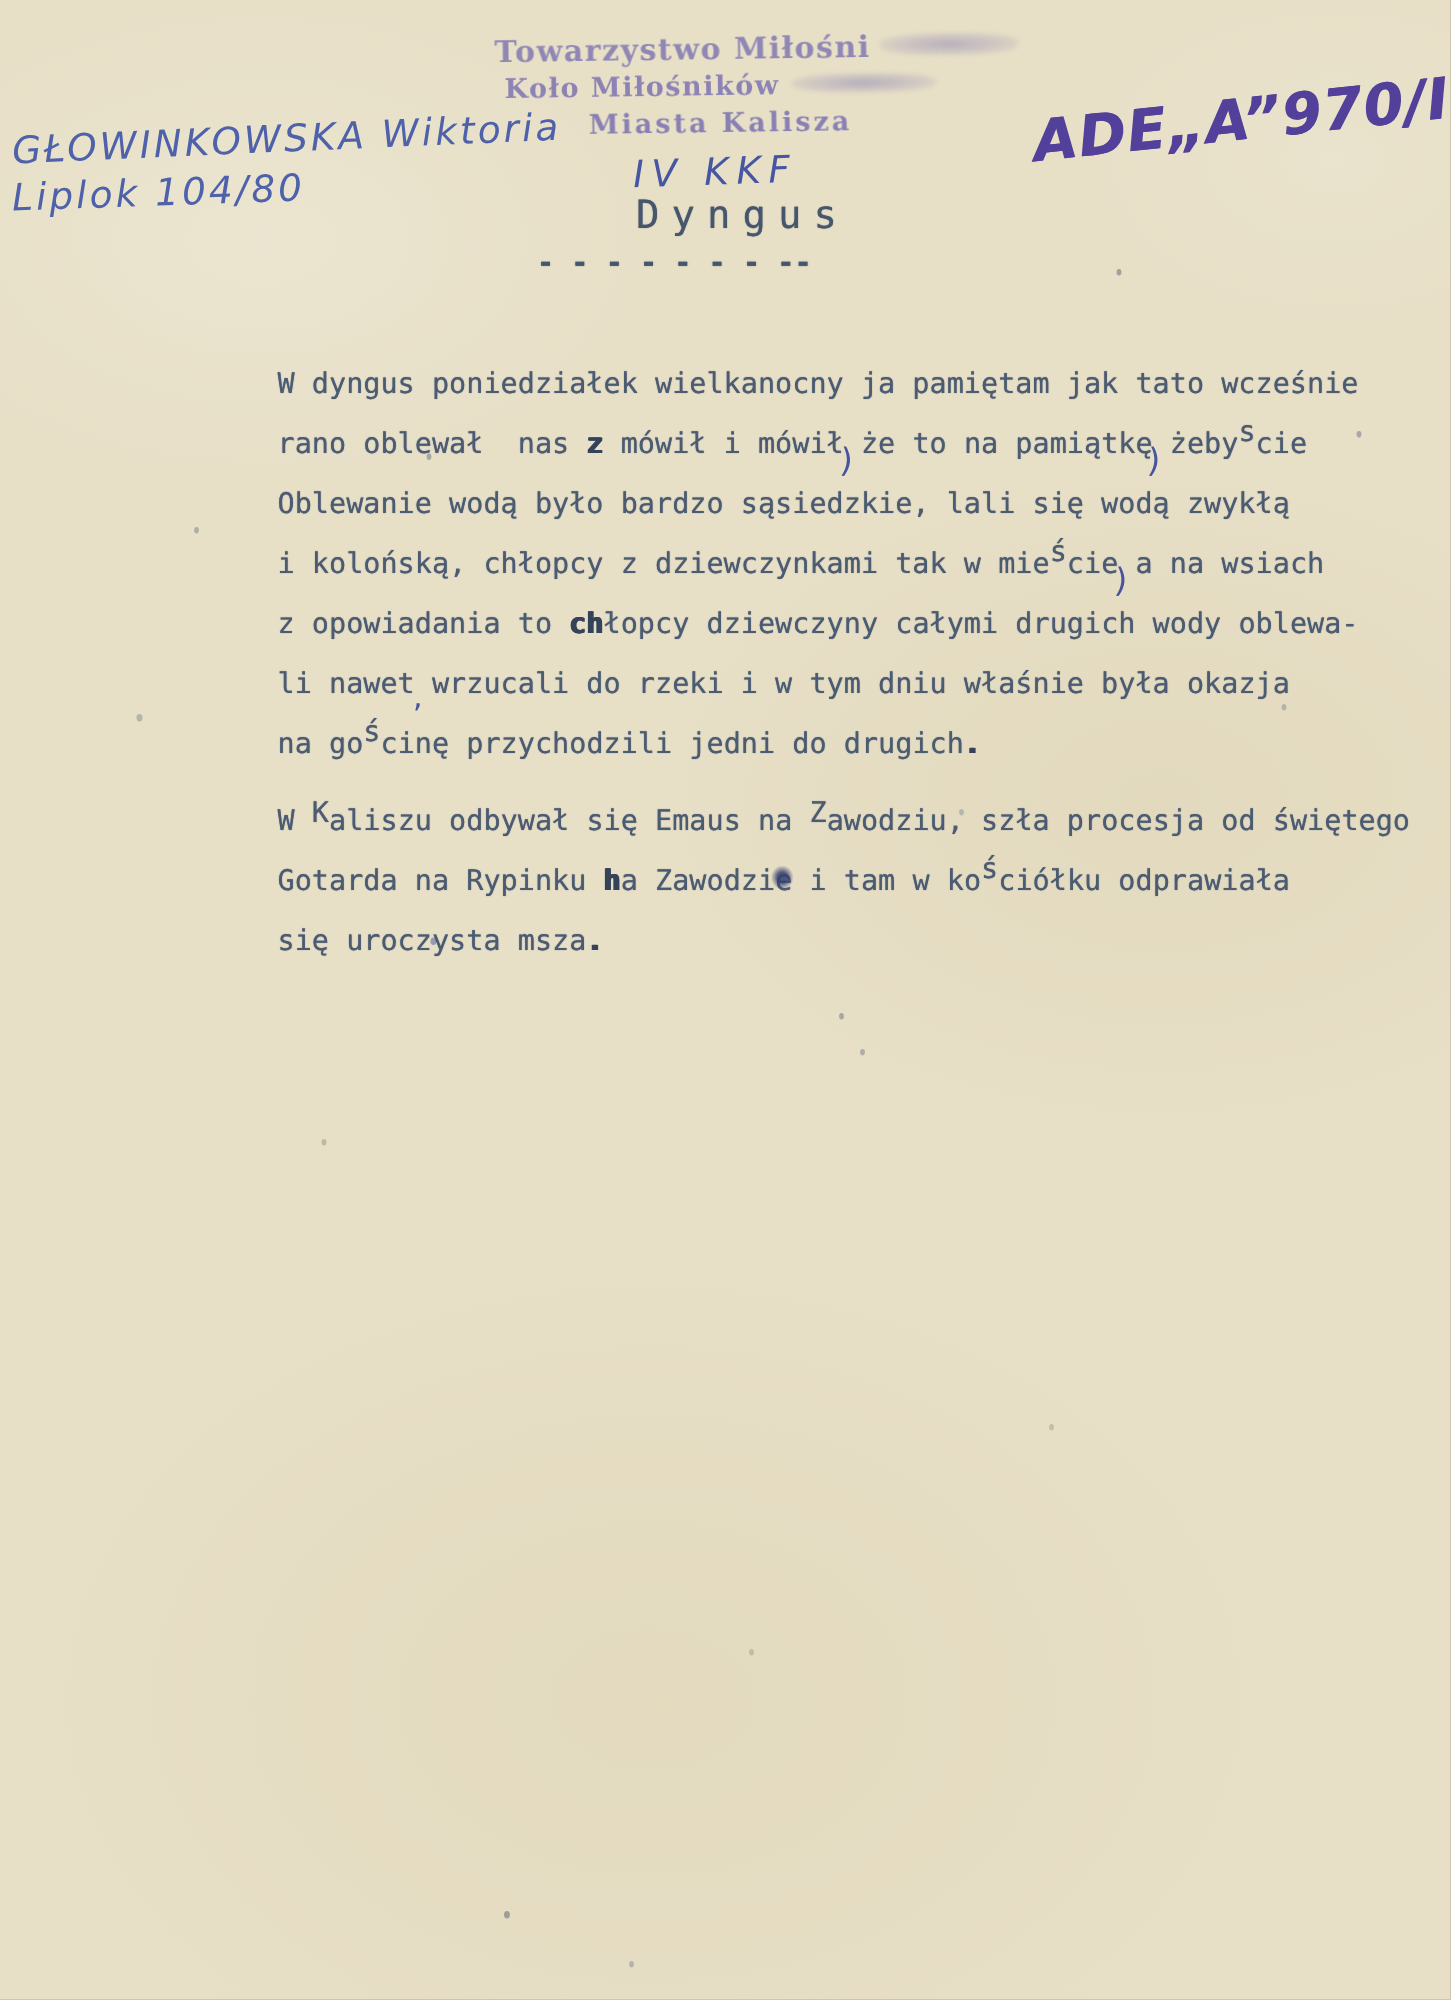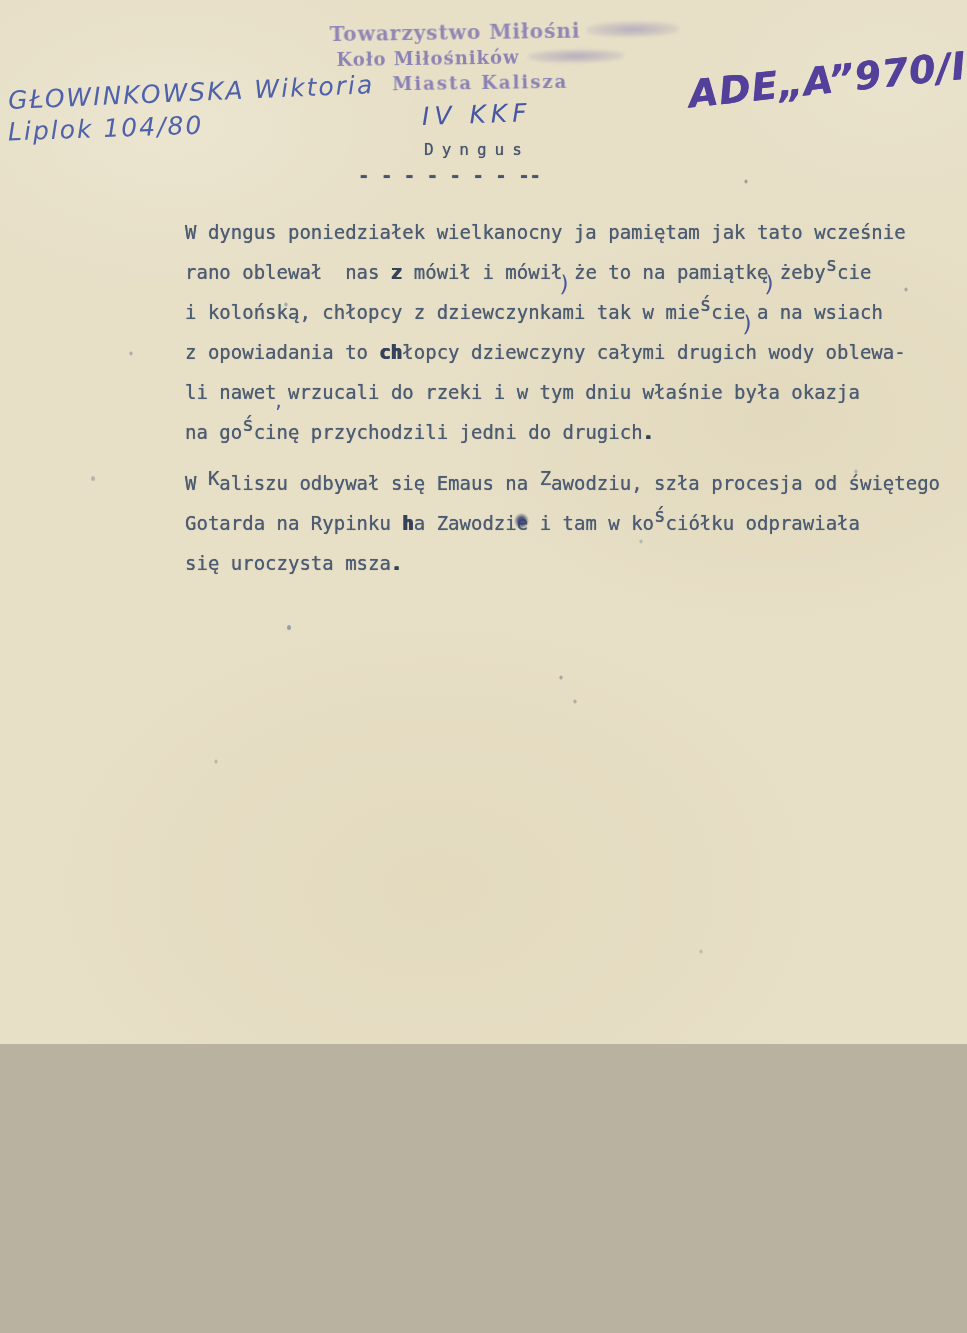--- a/index.html
+++ b/index.html
@@ -1,32 +1,32 @@
 <!DOCTYPE html>
 <html><head>
 <meta charset="utf-8">
 <style>
   html,body{margin:0;padding:0;background:#b9b2a0;}
   .page{
     position:relative;
-    width:967px;height:1044px;
+    width:967px;height:1333px;
     margin:0 auto;
     overflow:hidden;
     background-color:#e7dfc6;
     background-image:
       radial-gradient(ellipse 420px 260px at 18% 12%, rgba(255,255,255,.18), transparent 65%),
       radial-gradient(ellipse 520px 340px at 80% 40%, rgba(198,184,140,.14), transparent 65%),
       radial-gradient(ellipse 600px 420px at 45% 85%, rgba(205,193,152,.16), transparent 70%),
       radial-gradient(ellipse 300px 200px at 92% 8%, rgba(255,255,255,.12), transparent 60%);
     font-family:"DejaVu Sans Mono", monospace;
   }
 
   
   .typed{
-    position:absolute; left:185px; top:212px; right:4px;
+    position:absolute; left:185px; top:236px; right:4px;
     color:#4b5b72;
     font-size:19px;
     text-shadow:0 0 0.7px rgba(75,91,114,.85);
   }
   .tline{white-space:pre; line-height:40px; height:40px;}
   .para{margin:0;}
   .para:last-child{margin-top:11px;}
 
   .seg-ov{font-weight:bold; color:#34435a; text-shadow:0.6px 0 #34435a, -0.6px 0 #34435a;}
   .seg-sup{position:relative; top:-8px;}
@@ -44,22 +44,22 @@
     text-shadow:none;
   }
   .seg-blob{position:relative;}
   .seg-blob::after{
     content:""; position:absolute; left:-3px; top:1px; width:15px; height:16px;
     background:radial-gradient(ellipse at center, rgba(52,62,110,.85) 0 30%, rgba(52,62,110,0) 72%);
   }
 
   
   .title{
-    position:absolute; left:424px; top:140px;
-    font-size:16px; letter-spacing:8px;
+    position:absolute; left:424px; top:129px;
+    font-size:26px; letter-spacing:8px;
     color:#46566d; text-shadow:0 0 0.7px rgba(70,86,109,.85);
     white-space:pre;
   }
   .title-underline{
     position:absolute; left:358px; top:164px;
     font-size:19px; font-weight:bold; white-space:pre;
     color:#46566d; text-shadow:0 0 0.8px rgba(70,86,109,.9);
   }
 
   
@@ -161,20 +161,21 @@
 
   <div class="title">Dyngus</div>
   <div class="title-underline">- - - - - - - --</div>
 
   <div class="typed">
       <div class="para">
         <div class="tline"><span>W dyngus poniedziałek wielkanocny ja pamiętam jak tato wcześnie</span></div>
         <div class="tline"><span>rano oblewał  nas </span><span class="seg-ov">z</span><span> mówił i mówił</span><span class="seg-hp">)</span><span> że to na pamiątkę</span><span class="seg-hp">)</span><span> żeby</span><span class="seg-sup">s</span><span>cie</span></div>
       </div>
       <div class="para">
+        <div class="tline"><span>Oblewanie wodą było bardzo sąsiedzkie, lali się wodą zwykłą</span></div>
         <div class="tline"><span>i kolońską, chłopcy z dziewczynkami tak w mie</span><span class="seg-sup">ś</span><span>cie</span><span class="seg-hp">)</span><span> a na wsiach</span></div>
         <div class="tline"><span>z opowiadania to </span><span class="seg-ov">ch</span><span>łopcy dziewczyny całymi drugich wody oblewa-</span></div>
         <div class="tline"><span>li nawet</span><span class="seg-hc">,</span><span> wrzucali do rzeki i w tym dniu właśnie była okazja</span></div>
         <div class="tline"><span>na go</span><span class="seg-sup">ś</span><span>cinę przychodzili jedni do drugich</span><span class="seg-ov">.</span></div>
       </div>
       <div class="para">
         <div class="tline"><span>W </span><span class="seg-sup2">K</span><span>aliszu odbywał się Emaus na </span><span class="seg-sup2">Z</span><span>awodziu, szła procesja od świętego</span></div>
         <div class="tline"><span>Gotarda na Rypinku </span><span class="seg-ov">h</span><span>a Zawodzi</span><span class="seg-blob">e</span><span> i tam w ko</span><span class="seg-sup">ś</span><span>ciółku odprawiała</span></div>
         <div class="tline"><span>się uroczysta msza</span><span class="seg-ov">.</span></div>
       </div>

